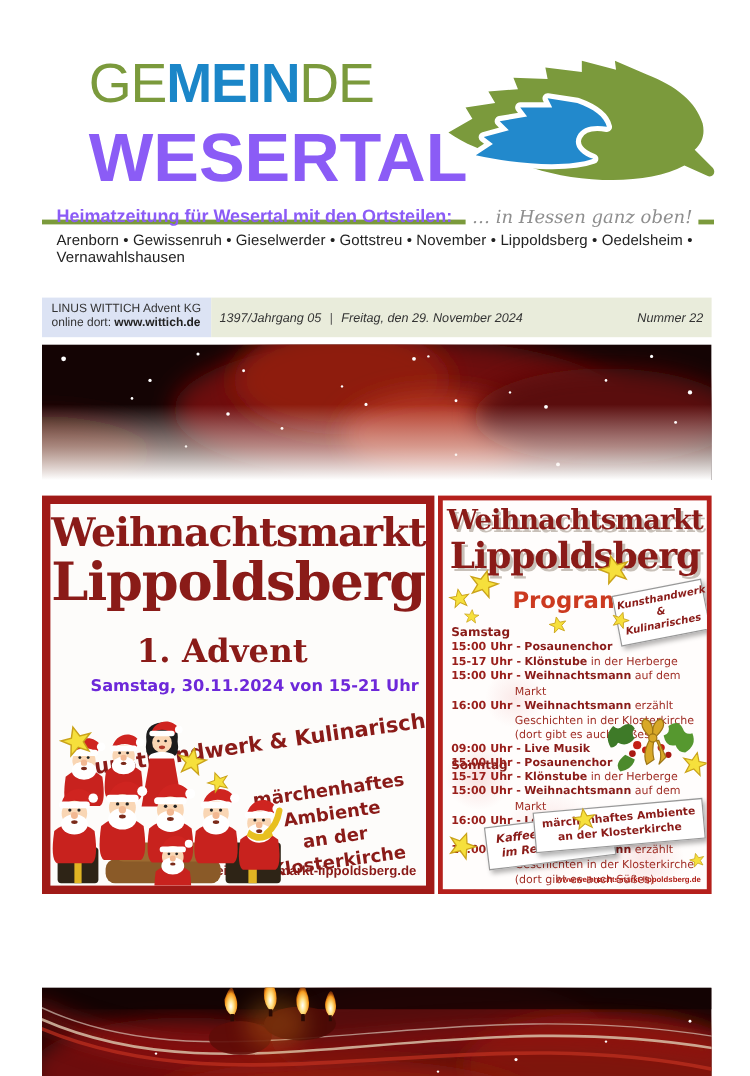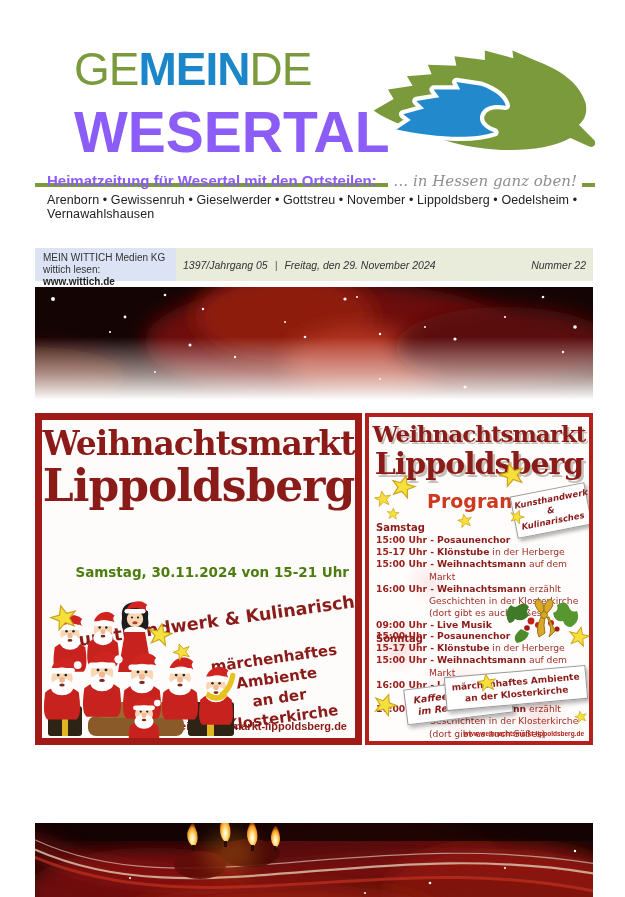--- a/index.html
+++ b/index.html
@@ -44,21 +44,21 @@
     width:327px; height:332px; position:relative;
     border:7px solid #a01a17; background:#fdfcfa; overflow:hidden;
   }
   .pL-title1 { position:absolute; top:4px; left:0; right:0; text-align:center;
     font-family:"DejaVu Serif", serif; font-weight:700; font-size:33px; letter-spacing:-1px; color:#8a1b18; }
   .pL-title2 { position:absolute; top:40px; left:0; right:0; text-align:center;
     font-family:"DejaVu Serif", serif; font-weight:700; font-size:44px; letter-spacing:-1px; color:#8a1b18; }
   .pL-advent { position:absolute; top:108px; left:72px;
     font-family:"DejaVu Serif", serif; font-weight:700; font-size:27px; color:#8a1b18; }
   .pL-dates { position:absolute; top:143px; right:6px; text-align:right;
-    font-weight:700; font-size:13.5px; line-height:18px; color:#4d7c0f; font-family:"DejaVu Sans", sans-serif; }
+    font-weight:700; font-size:13.5px; line-height:18px; color:#6d28d9; font-family:"DejaVu Sans", sans-serif; }
   .pL-slogan1 { position:absolute; top:190px; left:22px; transform:rotate(-8deg);
     font-weight:700; font-size:17.5px; color:#8a1b18; font-family:"DejaVu Sans", sans-serif; white-space:nowrap; }
   .pL-slogan2 { position:absolute; top:228px; left:152px; width:168px; transform:rotate(-8deg);
     font-weight:700; font-size:15px; line-height:20px; text-align:center; color:#8a1b18; font-family:"DejaVu Sans", sans-serif; }
   .pL-url { position:absolute; bottom:6px; right:8px; font-weight:700; font-size:11px; color:#8a1b18; }
   .pL-illustration { position:absolute; left:-2px; bottom:-2px; width:202px; height:162px; }
   .pL-stars { position:absolute; inset:0; pointer-events:none; }
 
   
   .pR {
@@ -130,22 +130,22 @@
     <div class="tagline">… in Hessen ganz oben!</div>
     <div class="rule short"></div>
   </div>
 
   <div class="subtitle">Heimatzeitung für Wesertal mit den Ortsteilen:</div>
   <div class="districts">Arenborn • Gewissenruh • Gieselwerder • Gottstreu • November • Lippoldsberg • Oedelsheim • Vernawahlshausen</div>
 </div>
 
 <div class="infobar">
   <div class="infobar-left">
-    <div>MEIN WITTICH Medien KG</div>
-    <div><span>wittich lesen: </span><b>www.wittich.de</b></div>
+    <div>LINUS WITTICH Advent KG</div>
+    <div><span>online dort: </span><b>www.wittich.de</b></div>
   </div>
   <div class="infobar-right">
     <span>1397/Jahrgang 05</span>
     <span class="infobar-sep">|</span>
     <span>Freitag, den 29. November 2024</span>
     <span class="infobar-number">Nummer 22</span>
   </div>
 </div>
 
 <div class="mainimg">
@@ -193,20 +193,21 @@
     <rect y="50" width="558" height="63" fill="url(#fadeW)"></rect>
   </svg>
 
   <div class="gap1"></div>
 
   <div class="posters">
 
     <div class="pL">
       <div class="pL-title1">Weihnachtsmarkt</div>
       <div class="pL-title2">Lippoldsberg</div>
+      <div class="pL-advent">1. Advent</div>
       <div class="pL-dates">
         <div>Samstag, 30.11.2024 von 15-21 Uhr</div>
       </div>
       <div class="pL-slogan1">Kunsthandwerk &amp; Kulinarisches</div>
       <div class="pL-slogan2">
         <div>märchenhaftes Ambiente</div>
         <div>an der Klosterkirche</div>
       </div>
       <div class="pL-url">www.weihnachtsmarkt-lippoldsberg.de</div>
 

